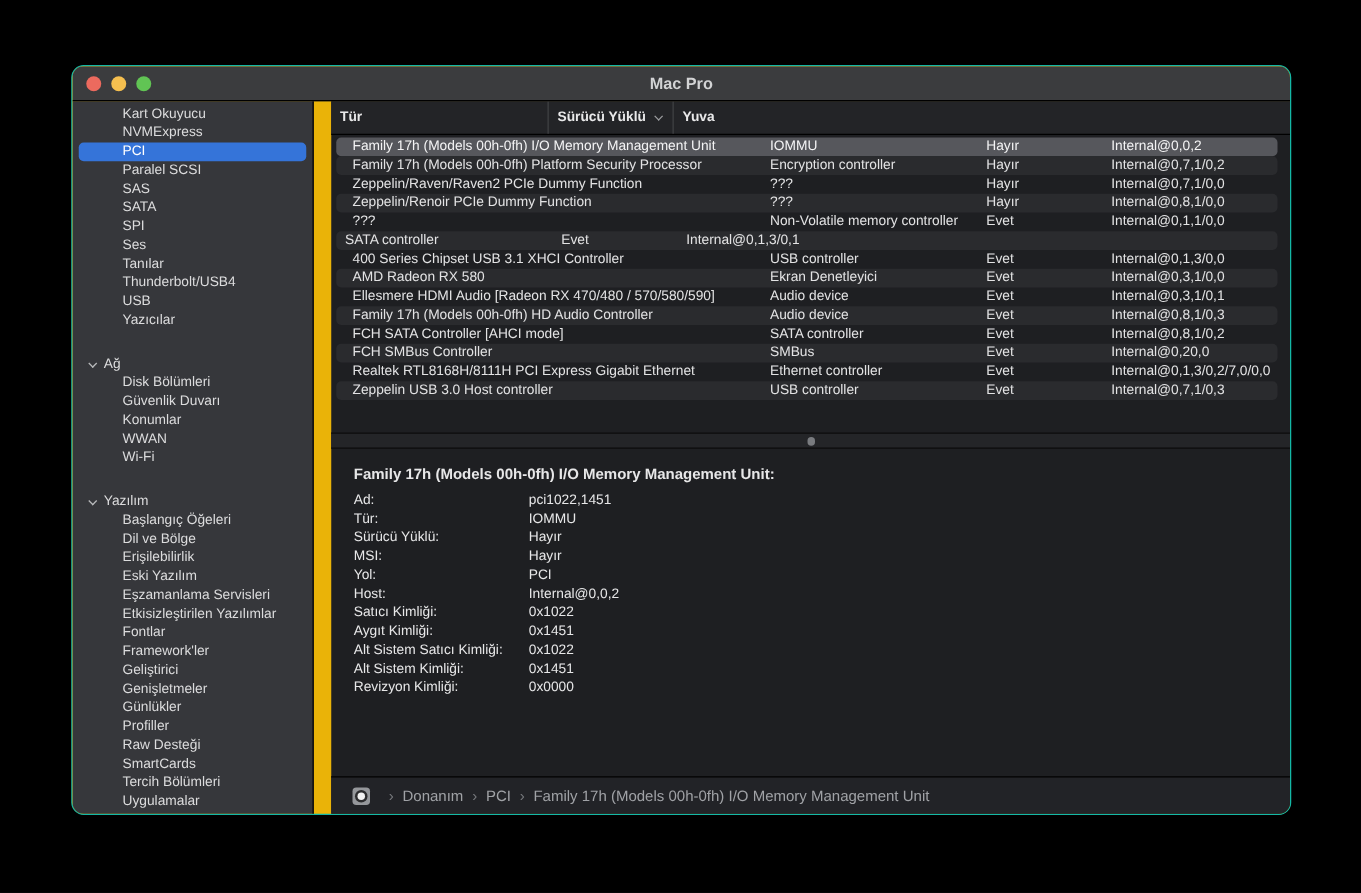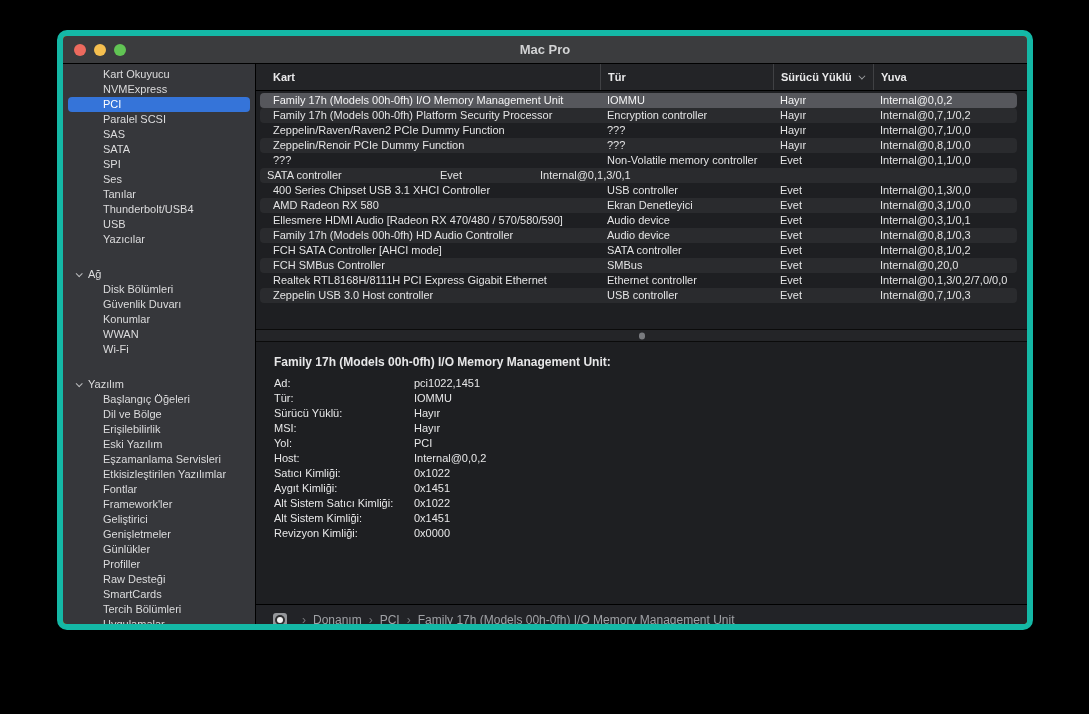--- a/index.html
+++ b/index.html
@@ -1,29 +1,29 @@
 <!DOCTYPE html>
 <html><head>
 <meta charset="utf-8">
 <style>
   * { margin:0; padding:0; box-sizing:border-box; }
   html,body { width:1089px; height:714px; background:#000; overflow:hidden;
               font-family:"Liberation Sans", sans-serif; }
-  .window { position:absolute; left:57px; top:30px; width:976px; height:600px;
+  .window { position:absolute; left:57px; top:52px; width:976px; height:600px;
             background:#eab308; border-radius:10px; overflow:hidden;
-            border:6px solid #14b8a6; box-shadow:0 25px 60px rgba(0,0,0,.65); }
+            border:1px solid #14b8a6; box-shadow:0 25px 60px rgba(0,0,0,.65); }
   
   .titlebar { height:28px; background:#3b3c3e; border-bottom:1px solid #000;
               display:flex; align-items:center; position:relative; }
   .traffic { position:absolute; left:11px; top:8px; display:flex; gap:8px; }
   .dot { width:12px; height:12px; border-radius:50%; }
   .dot.red { background:#ec6a5e; } .dot.yellow { background:#f5bf4f; } .dot.green { background:#61c454; }
   .title { flex:1; text-align:center; color:#d2d3d4; font-weight:bold; font-size:13px; }
   
-  .body { display:flex; height:571px; }
+  .body { display:flex; height:571px;gap:14px; }
   .sidebar { width:193px; background:#36373b; border-right:1px solid #000;
              overflow:hidden; padding-top:3px; flex:none; }
   .side-item { height:15px; line-height:15px; font-size:11px; color:#dcdcdd;
                padding-left:40px; white-space:nowrap; overflow:hidden; }
   .side-item.section { padding-left:11px; display:flex; align-items:center;margin-top:20px; }
   .side-item .chev { display:none; }
   .side-item.section .chev { display:inline-block; width:5px; height:5px;
       border-right:1.5px solid #b9babc; border-bottom:1.5px solid #b9babc;
       transform:rotate(45deg) translateY(-1px); margin-right:7px; margin-left:2px; }
   .side-item.selected { background:#3574d9; border-radius:4px; margin:0 5px;
@@ -203,23 +203,20 @@
           <span>Yönetilen İstemci</span>
         </div>
         <div class="side-item item">
           <span>Yüklemeler</span>
         </div>
     </div>
 
     <div class="main">
 
       <div class="cols">
-        <div class="col c1">
-            <span>Kart</span>
-          </div>
         <div class="col c2">
             <span>Tür</span>
           </div>
         <div class="col c3">
           <span>Sürücü Yüklü</span>
           <span class="sortchev"></span>
         </div>
         <div class="col c4">
             <span>Yuva</span>
           </div>

